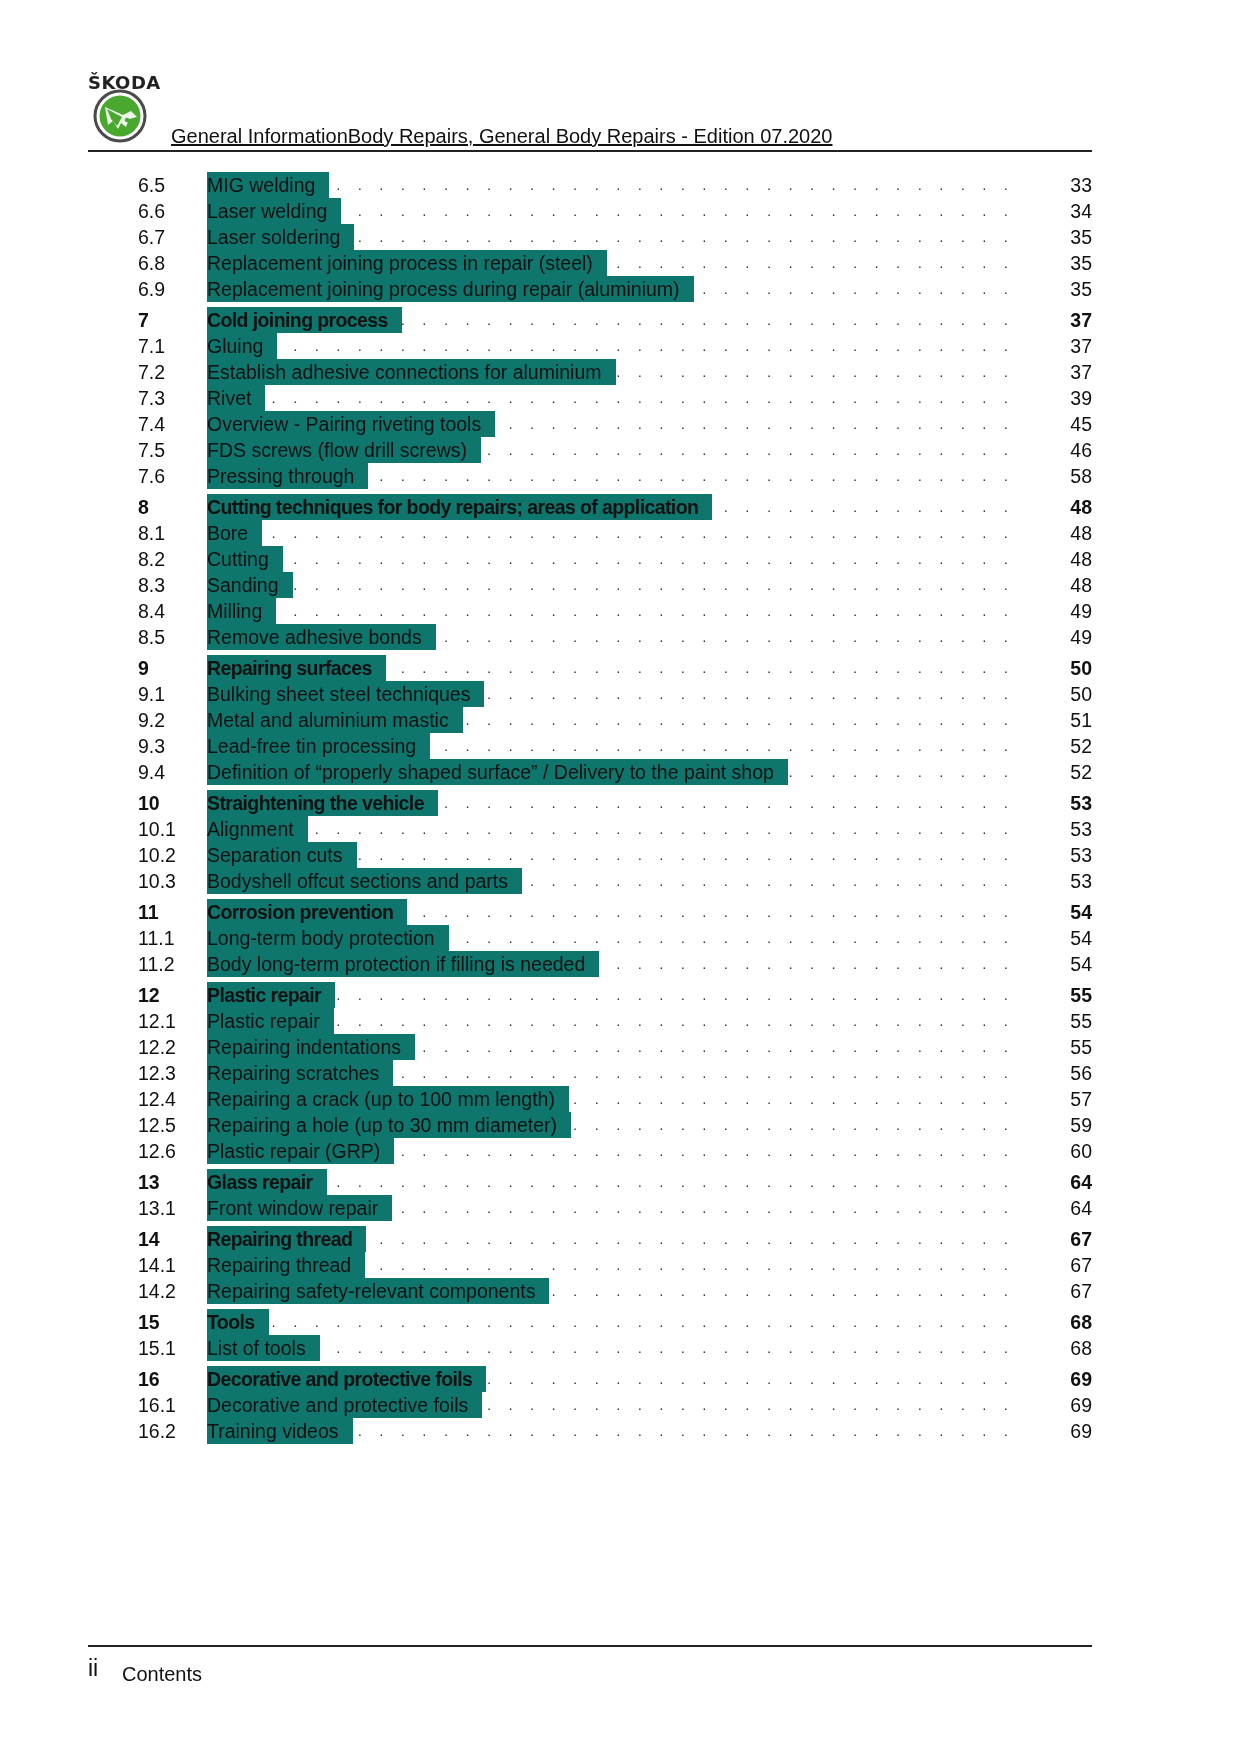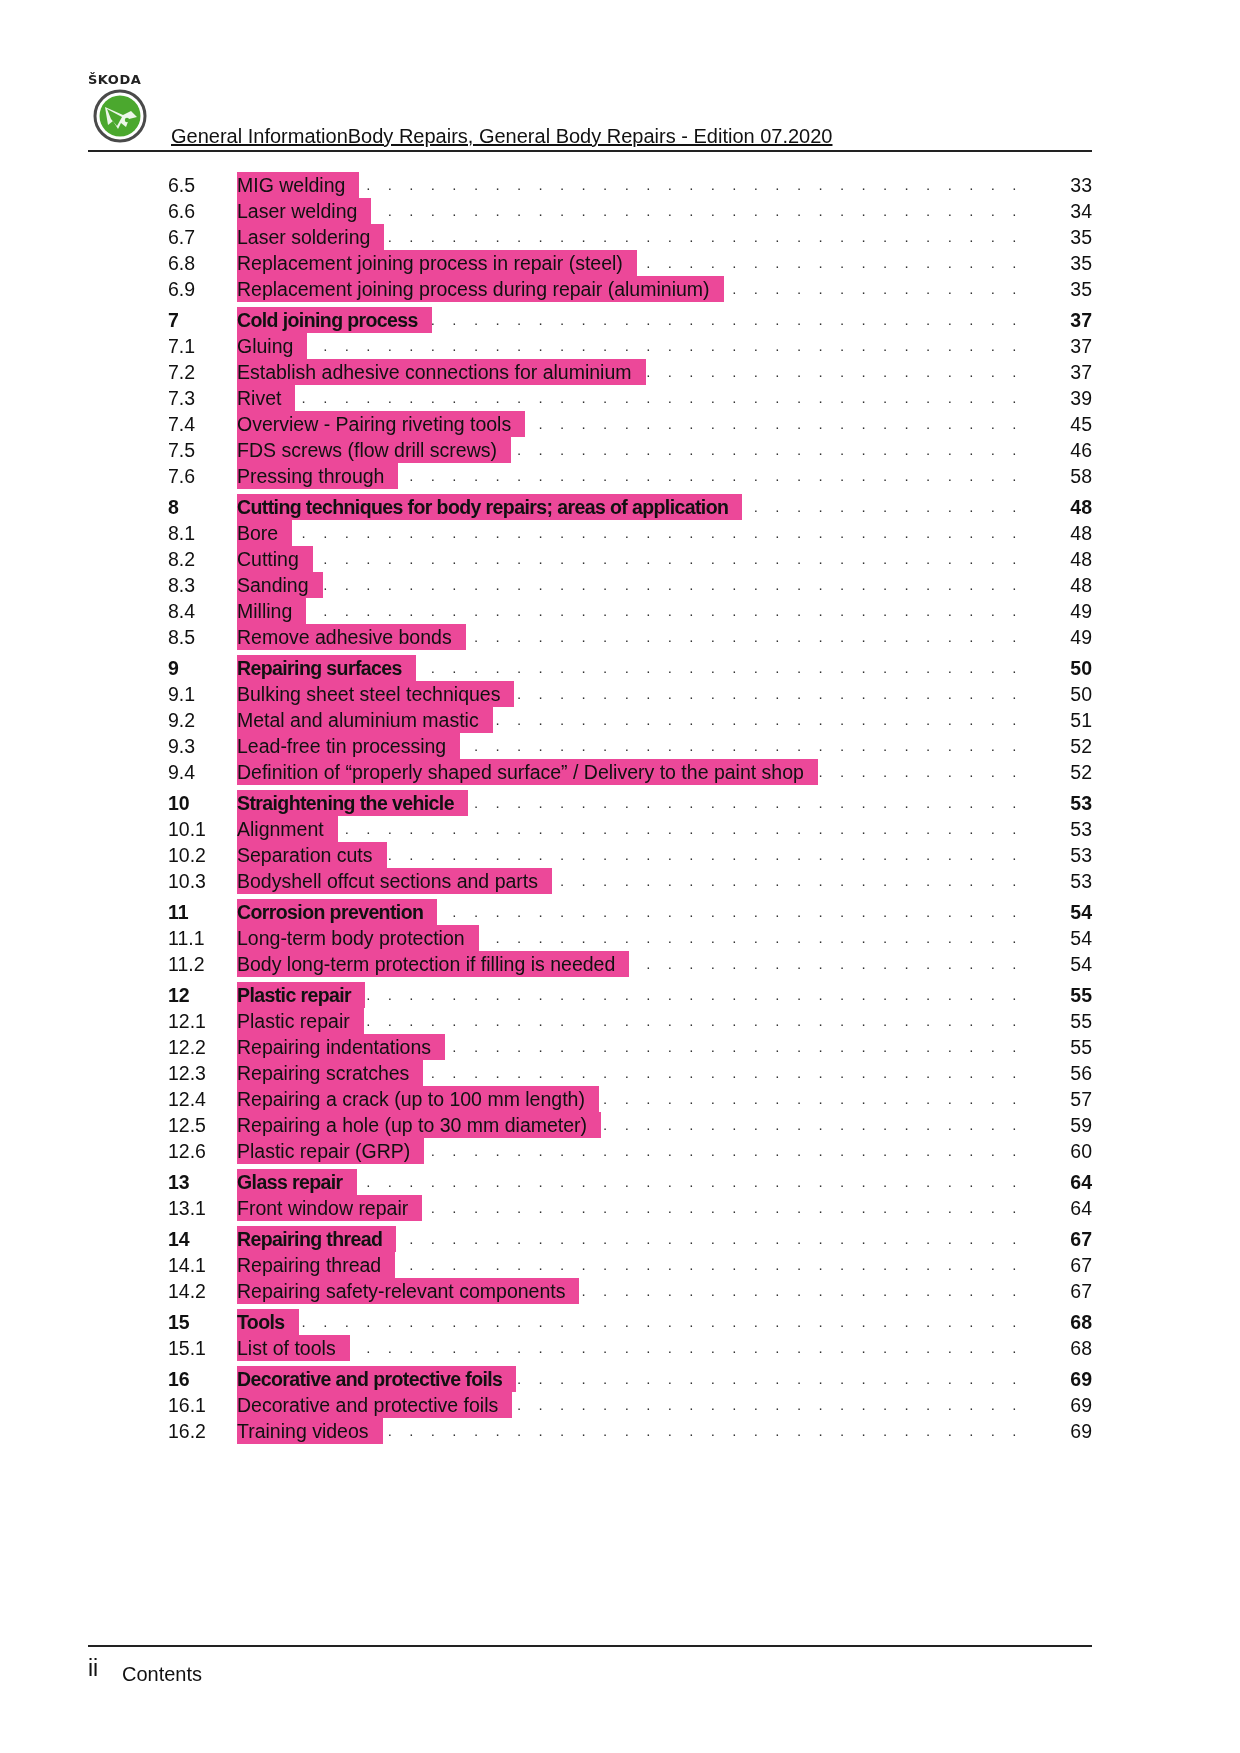--- a/index.html
+++ b/index.html
@@ -1,28 +1,28 @@
 <!DOCTYPE html>
 <html><head>
 <meta charset="utf-8">
 <style>
   html, body { margin: 0; padding: 0; background: #ffffff; }
   body { width: 1240px; height: 1753px; position: relative; overflow: hidden;
          font-family: "Liberation Sans", sans-serif; color: #111; }
   .brand { position: absolute; left: 88px; top: 72px; font-family: "DejaVu Sans", sans-serif;
-           font-weight: bold; font-size: 13px; letter-spacing: 0.5px; color: #222; }
+           font-weight: bold; font-size: 18px; letter-spacing: 0.5px; color: #222; }
   .logo { position: absolute; left: 93px; top: 89px; width: 54px; height: 54px; }
   .header-title { position: absolute; left: 171px; top: 125px; font-size: 20px; color: #111; white-space: nowrap; text-decoration: underline; }
   .header-rule { position: absolute; left: 88px; top: 150px; width: 1004px; height: 2px; background: #222; }
   .toc { position: absolute; left: 138px; top: 172px; width: 954px; }
-  .row { position: relative; height: 26px; line-height: 26px; font-size: 19.5px; white-space: nowrap; margin-left: 30px; }
+  .row { position: relative; height: 26px; line-height: 26px; font-size: 19.5px; white-space: nowrap; }
   .row.section { margin-top: 5px; font-weight: bold; letter-spacing: -0.6px; }
   .row .num { position: absolute; left: 0; top: 0; }
   .row.section .num { letter-spacing: 0; }
-  .row .title { position: absolute; left: 69px; top: 0; background: #ec4899; padding-right: 14px; z-index: 2; }
+  .row .title { position: absolute; left: 69px; top: 0; background: #0f766e; padding-right: 14px; z-index: 2; }
   .row .leader { position: absolute; left: 69px; right: 70px; top: 0; overflow: hidden; color: #333;
                  font-weight: normal; letter-spacing: 6.6px; font-size: 15px; z-index: 1; }
   .row .page { position: absolute; right: 0; top: 0; text-align: right; }
   .row.section .page { letter-spacing: 0; }
   .footer-rule { position: absolute; left: 88px; top: 1645px; width: 1004px; height: 2px; background: #222; }
   .footer-page { position: absolute; left: 88px; top: 1652px; font-size: 23px; line-height: 32px; }
   .footer-label { position: absolute; left: 122px; top: 1663px; font-size: 20px; }
 </style>
 </head>
 <body>

